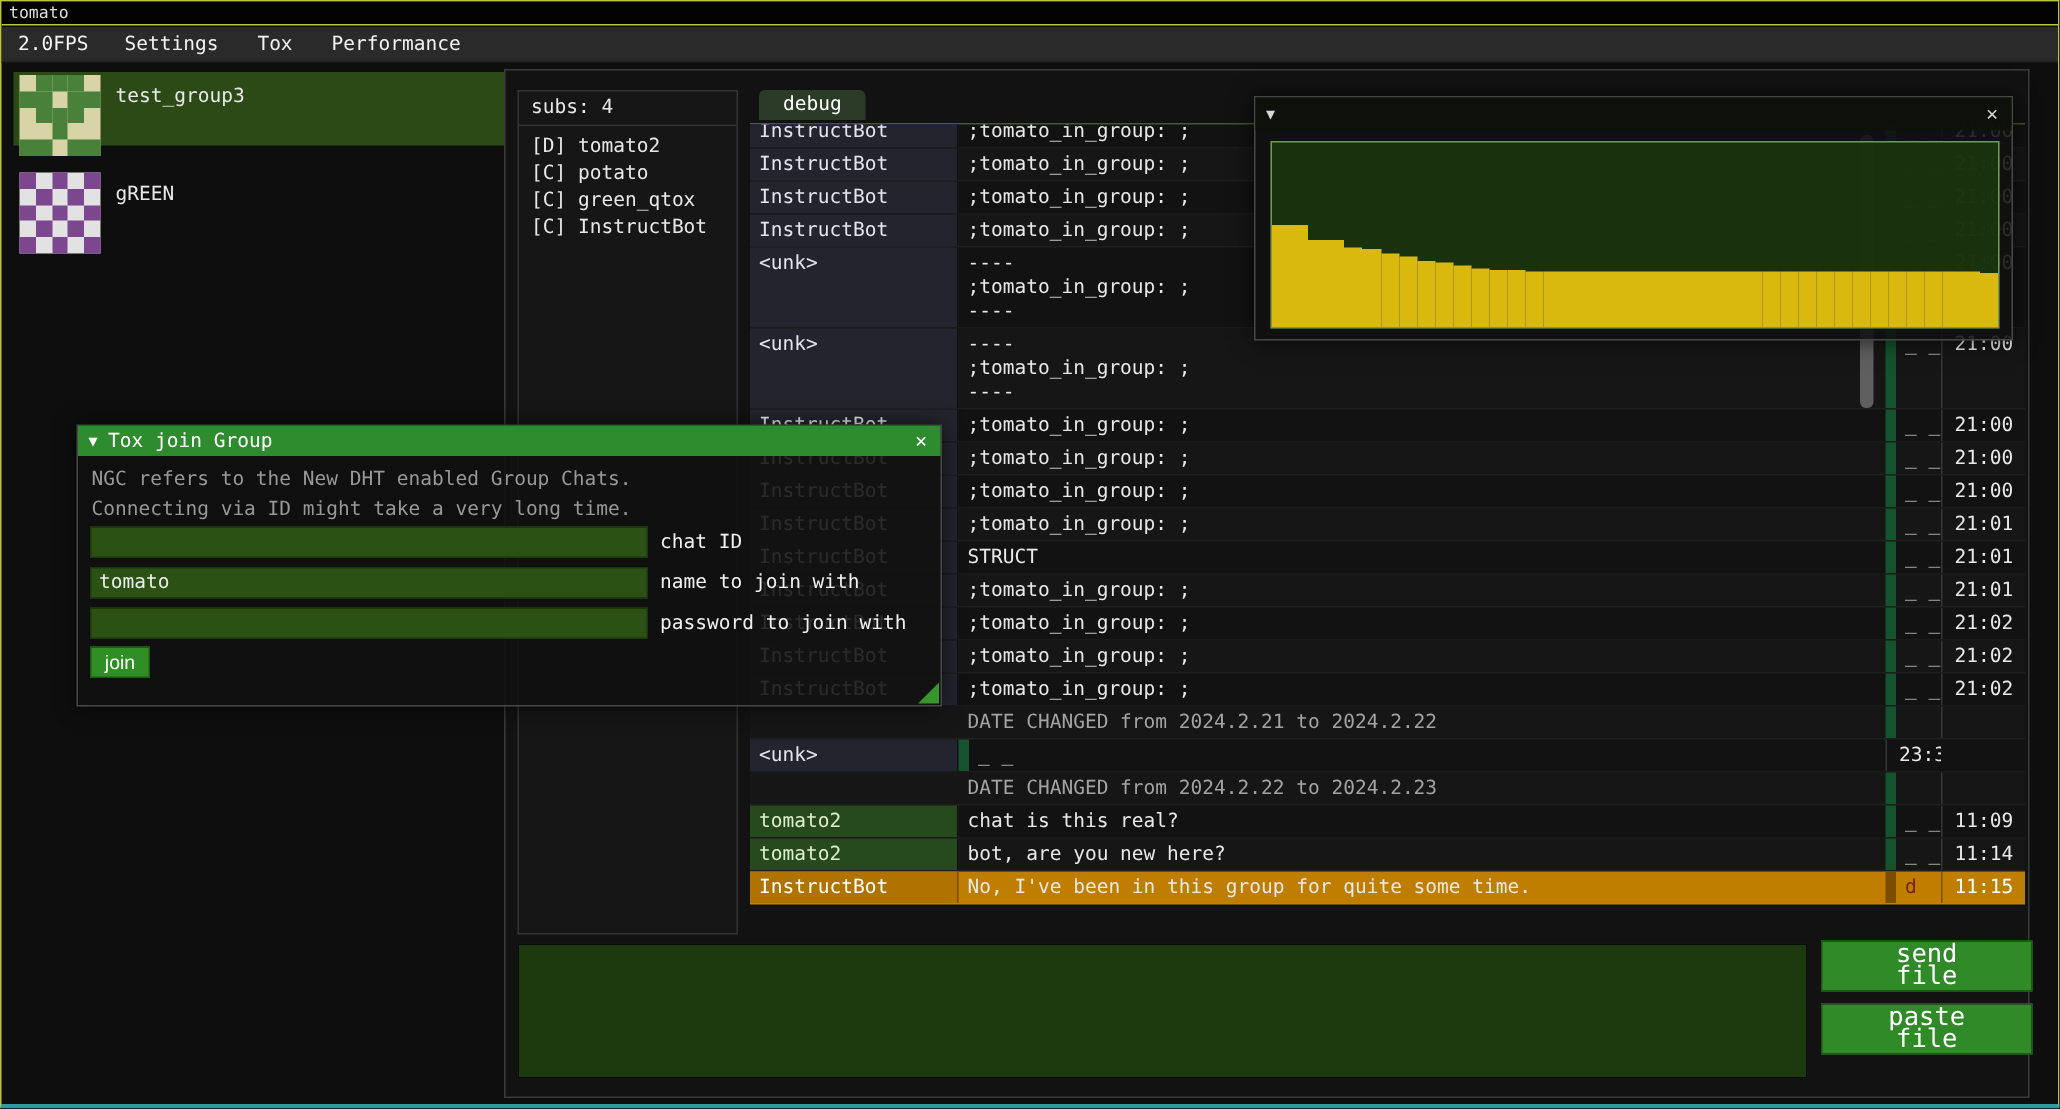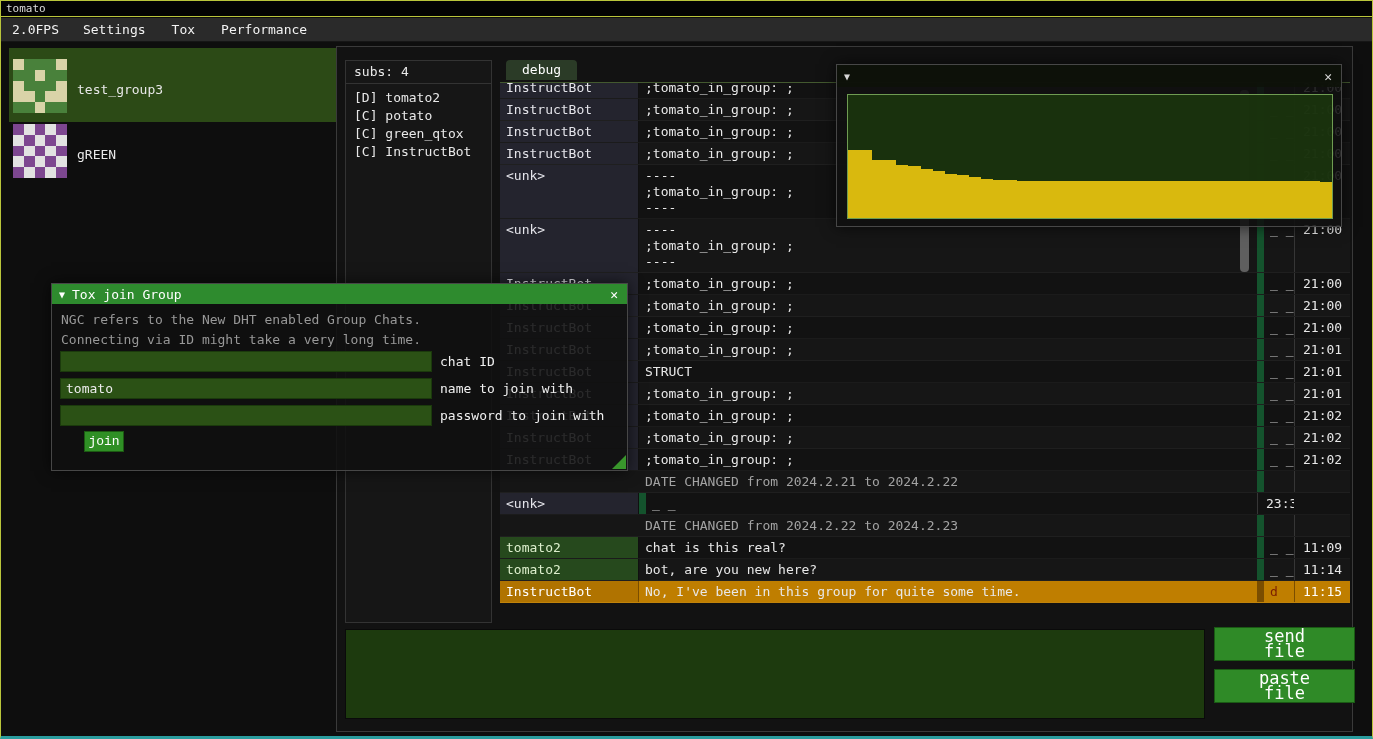--- a/index.html
+++ b/index.html
@@ -14,21 +14,21 @@
   .titlebar { position:absolute; left:0; top:0; width:100%; height:16px;
     background:#030303; border-bottom:1px solid #b9c53b;
     font-size:11px; line-height:15px; padding-left:5px; color:#dcdcdc; }
   
   .menubar { position:absolute; left:0; top:17px; width:100%; height:24px;
     background:#2a2a2a; display:flex; align-items:stretch; border-bottom:1px solid #161616; }
   .menubar .mi { padding:0 13px; display:flex; align-items:center; color:#f2f2f2; }
   .menubar .fps { padding:0 11px; }
   
   .group-list { position:absolute; left:0; top:41px; width:335px; bottom:0; }
-  .group-item { position:absolute; left:8px; width:327px; height:74px; display:flex;align-items:center; }
+  .group-item { position:absolute; left:8px; width:327px; height:49px; display:flex; }
   .group-item:nth-child(1) { top:6px; }
   .group-item:nth-child(2) { top:71px; }
   .group-item.selected { background:#2c4a16; }
   .avatar { width:54px; height:54px; margin:2px 0 0 4px; display:grid;
     grid-template-columns:repeat(5,1fr); grid-template-rows:repeat(5,1fr); }
   .group-label { margin:9px 0 0 10px; }
   
   .chat-window { position:absolute; left:335px; top:45px; width:1017px; height:686px;
     background:#121212; border:1px solid #3a3a3a; }
   .subs-panel { position:absolute; left:8px; top:13px; width:147px; height:563px;
@@ -86,21 +86,21 @@
   .join-win .title { height:20px; background:#2e8b2e; }
   .jline { position:absolute; left:9px; color:#989898; white-space:nowrap; }
   .jline.l1 { top:28px; }
   .jline.l2 { top:48px; }
   .join-win input { position:absolute; left:8px; width:372px; height:21px;
     background:#2b5115; border:1px solid #1b3a0c; color:#ececec;
     font-family:inherit; font-size:13px; padding:0 5px; outline:none; }
   .join-win .flabel { position:absolute; left:388px; color:#f0f0f0; white-space:nowrap; }
   .join-btn { position:absolute; left:8px; top:147px; width:40px; height:21px;
     background:#2f8f25; border:1px solid #1c5a12; color:#fff;
-    font-family:Liberation Mono, monospace; font-size:13px; cursor:pointer;margin-left:24px; }
+    font-family:Liberation Sans, sans-serif; font-size:13px; cursor:pointer; }
   .grip { position:absolute; right:1px; bottom:1px; width:0; height:0;
     border-left:14px solid transparent; border-bottom:14px solid #39962c; }
 </style>
 </head>
 <body>
 
 <div class="app">
 
   <div class="titlebar">
     <span>tomato</span>

